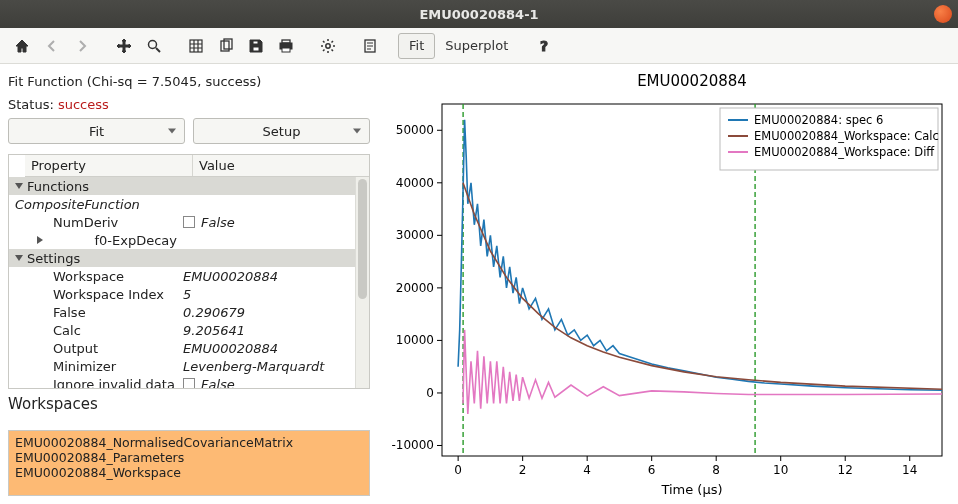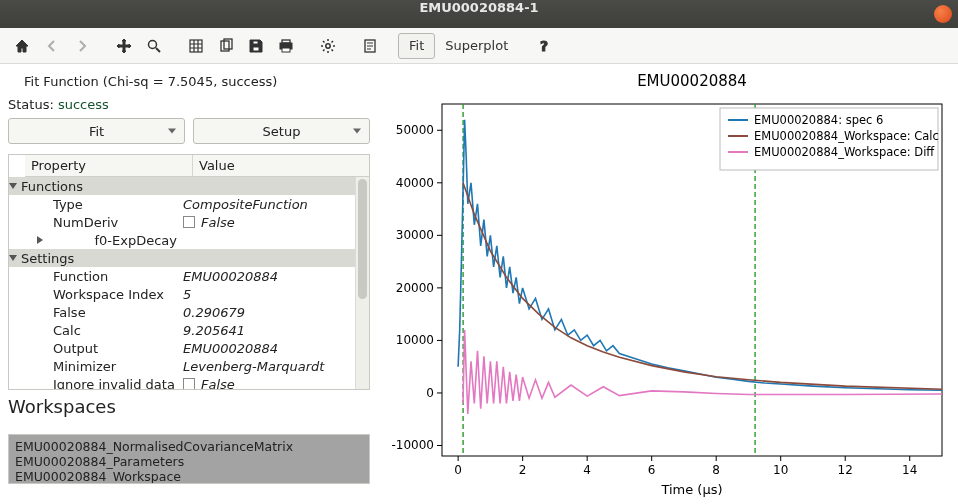--- a/index.html
+++ b/index.html
@@ -1,53 +1,53 @@
 <!DOCTYPE html>
 <html><head>
 <meta charset="utf-8">
 <style>
   * { box-sizing: border-box; margin: 0; padding: 0; }
   html, body { width: 958px; height: 504px; font-family: "DejaVu Sans", Arial, sans-serif; font-size: 13px; color: #222; background: #fff; overflow: hidden; }
-  .titlebar { height: 28px; background: linear-gradient(#4a4a46,#3e3e3a); color: #e8e8e6; display: flex; position: relative; }
+  .titlebar { height: 28px; background: linear-gradient(#4a4a46,#3e3e3a); color: #e8e8e6; display: flex; align-items: center; position: relative; }
   .titlebar .title { flex: 1; text-align: center; font-weight: 600; font-size: 13px; }
   .titlebar .close { position: absolute; right: 6px; top: 5px; width: 18px; height: 18px; border-radius: 9px; background: radial-gradient(circle at 35% 35%, #f98047, #d9471a); }
   .toolbar { height: 36px; background: #f7f7f5; border-bottom: 1px solid #dcdcd7; display: flex; align-items: center; padding: 0 8px; gap: 2px; }
   .tbtn { width: 28px; height: 28px; display: flex; align-items: center; justify-content: center; border-radius: 3px; color: #333; }
   .tbtn.disabled { color: #aeaeae; }
   .tbtn svg { width: 16px; height: 16px; fill: currentColor; stroke: currentColor; }
   .tsep { width: 10px; }
   .tbtn.framed { border: 1px solid #b8b8b3; background: #f2f2ef; padding: 3px 10px; width: auto; height: 26px; font-size: 13px; }
   .tbtn.textonly { width: auto; padding: 0 8px; }
   .body { display: flex; height: 440px; }
   .left { width: 380px; padding: 6px 10px 8px 8px; display: flex; flex-direction: column; }
-  .fitfunc { font-size: 13px; margin: 4px 0 8px 16px; }
+  .fitfunc { font-size: 13px; margin: 4px 0 8px 0; }
   .status-row { font-size: 13px; margin-bottom: 6px; }
-  .status-val { color: #14532d; }
+  .status-val { color: #b91c1c; }
   .btnrow { display: flex; gap: 8px; margin-bottom: 10px; }
   .dropbtn { flex: 1; height: 26px; border: 1px solid #bdbdb8; background: #f6f6f3; border-radius: 3px; display: flex; align-items: center; justify-content: center; position: relative; font-size: 13px; }
   .dropbtn .chev { position: absolute; right: 8px; top: 50%; transform: translateY(-50%); width: 0; height: 0; border-left: 4px solid transparent; border-right: 4px solid transparent; border-top: 5px solid #666; }
   .propgrid { border: 1px solid #c9c9c4; height: 236px; overflow: hidden; position: relative; }
   .propgrid .phead { display: flex; height: 22px; background: #f6f6f3; border-bottom: 1px solid #cfcfca; margin-left: 16px; }
   .phead .ph { padding: 3px 6px; font-size: 13px; }
   .phead .ph.prop { width: 168px; border-right: 1px solid #d6d6d1; }
   .phead .ph.val { flex: 1; }
   .prow { display: flex; height: 18px; align-items: center; font-size: 13px; }
   .prow.section { background: #d9d9d4; font-weight: 400; }
-  .prow .pk { width: 168px; display: flex; align-items: center; gap: 4px; }
+  .prow .pk { width: 168px; padding-left: 6px; display: flex; align-items: center; gap: 4px; }
   .prow .pk.indent1 { padding-left: 28px; }
   .prow .pk.indent2 { padding-left: 44px; }
   .prow .pv { flex: 1; padding-left: 6px; display: flex; align-items: center; gap: 6px; font-style: italic; }
   .tri { display: inline-block; width: 0; height: 0; }
   .tri.down { border-left: 4px solid transparent; border-right: 4px solid transparent; border-top: 6px solid #555; }
   .tri.right { border-top: 4px solid transparent; border-bottom: 4px solid transparent; border-left: 6px solid #555; }
   .cbx { width: 12px; height: 12px; border: 1px solid #888; background: #fff; display: inline-block; }
   .scrollbar { position: absolute; right: 0; top: 22px; bottom: 0; width: 14px; background: #efefea; border-left: 1px solid #dcdcd7; }
   .scrollthumb { position: absolute; left: 2px; right: 2px; top: 2px; height: 120px; background: #c9c9c4; border-radius: 5px; }
-  .wslabel { margin-top: 6px; font-size: 18px; }
-  .wsbox { margin-top: 17px; border: 1px solid #c9c9c4; background: #a3a3a3; height: 50px; padding: 4px 6px; font-size: 12.5px; overflow: hidden; }
+  .wslabel { margin-top: 6px; font-size: 15px; }
+  .wsbox { margin-top: 17px; border: 1px solid #c9c9c4; background: #fdba74; height: 66px; padding: 4px 6px; font-size: 12.5px; overflow: hidden; }
   .right { flex: 1; position: relative; }
   .right svg { position: absolute; inset: 0; }
 </style>
 </head>
 <body>
 
 <div class="titlebar">
   <div class="title">EMU00020884-1</div>
   <div class="close"></div>
 </div>
@@ -155,21 +155,20 @@
         <div class="ph val">Value</div>
       </div>
       <div class="prow section">
           <div class="pk">
             <span class="tri down"></span>
             <span>Functions</span>
           </div>
           <div class="pv"></div>
         </div>
       <div class="prow">
-          <div class="pk indent2">Type</div>
           <div class="pv">CompositeFunction</div>
         </div>
       <div class="prow">
           <div class="pk indent2">NumDeriv</div>
           <div class="pv">
             <span class="cbx"></span>
             <span>False</span>
           </div>
         </div>
       <div class="prow">
@@ -180,21 +179,21 @@
           <div class="pv"></div>
         </div>
       <div class="prow section">
           <div class="pk">
             <span class="tri down"></span>
             <span>Settings</span>
           </div>
           <div class="pv"></div>
         </div>
       <div class="prow">
-          <div class="pk indent2">Function</div>
+          <div class="pk indent2">Workspace</div>
           <div class="pv">EMU00020884</div>
         </div>
       <div class="prow">
           <div class="pk indent2">Workspace Index</div>
           <div class="pv">5</div>
         </div>
       <div class="prow">
           <div class="pk indent2">False</div>
           <div class="pv">0.290679</div>
         </div>

